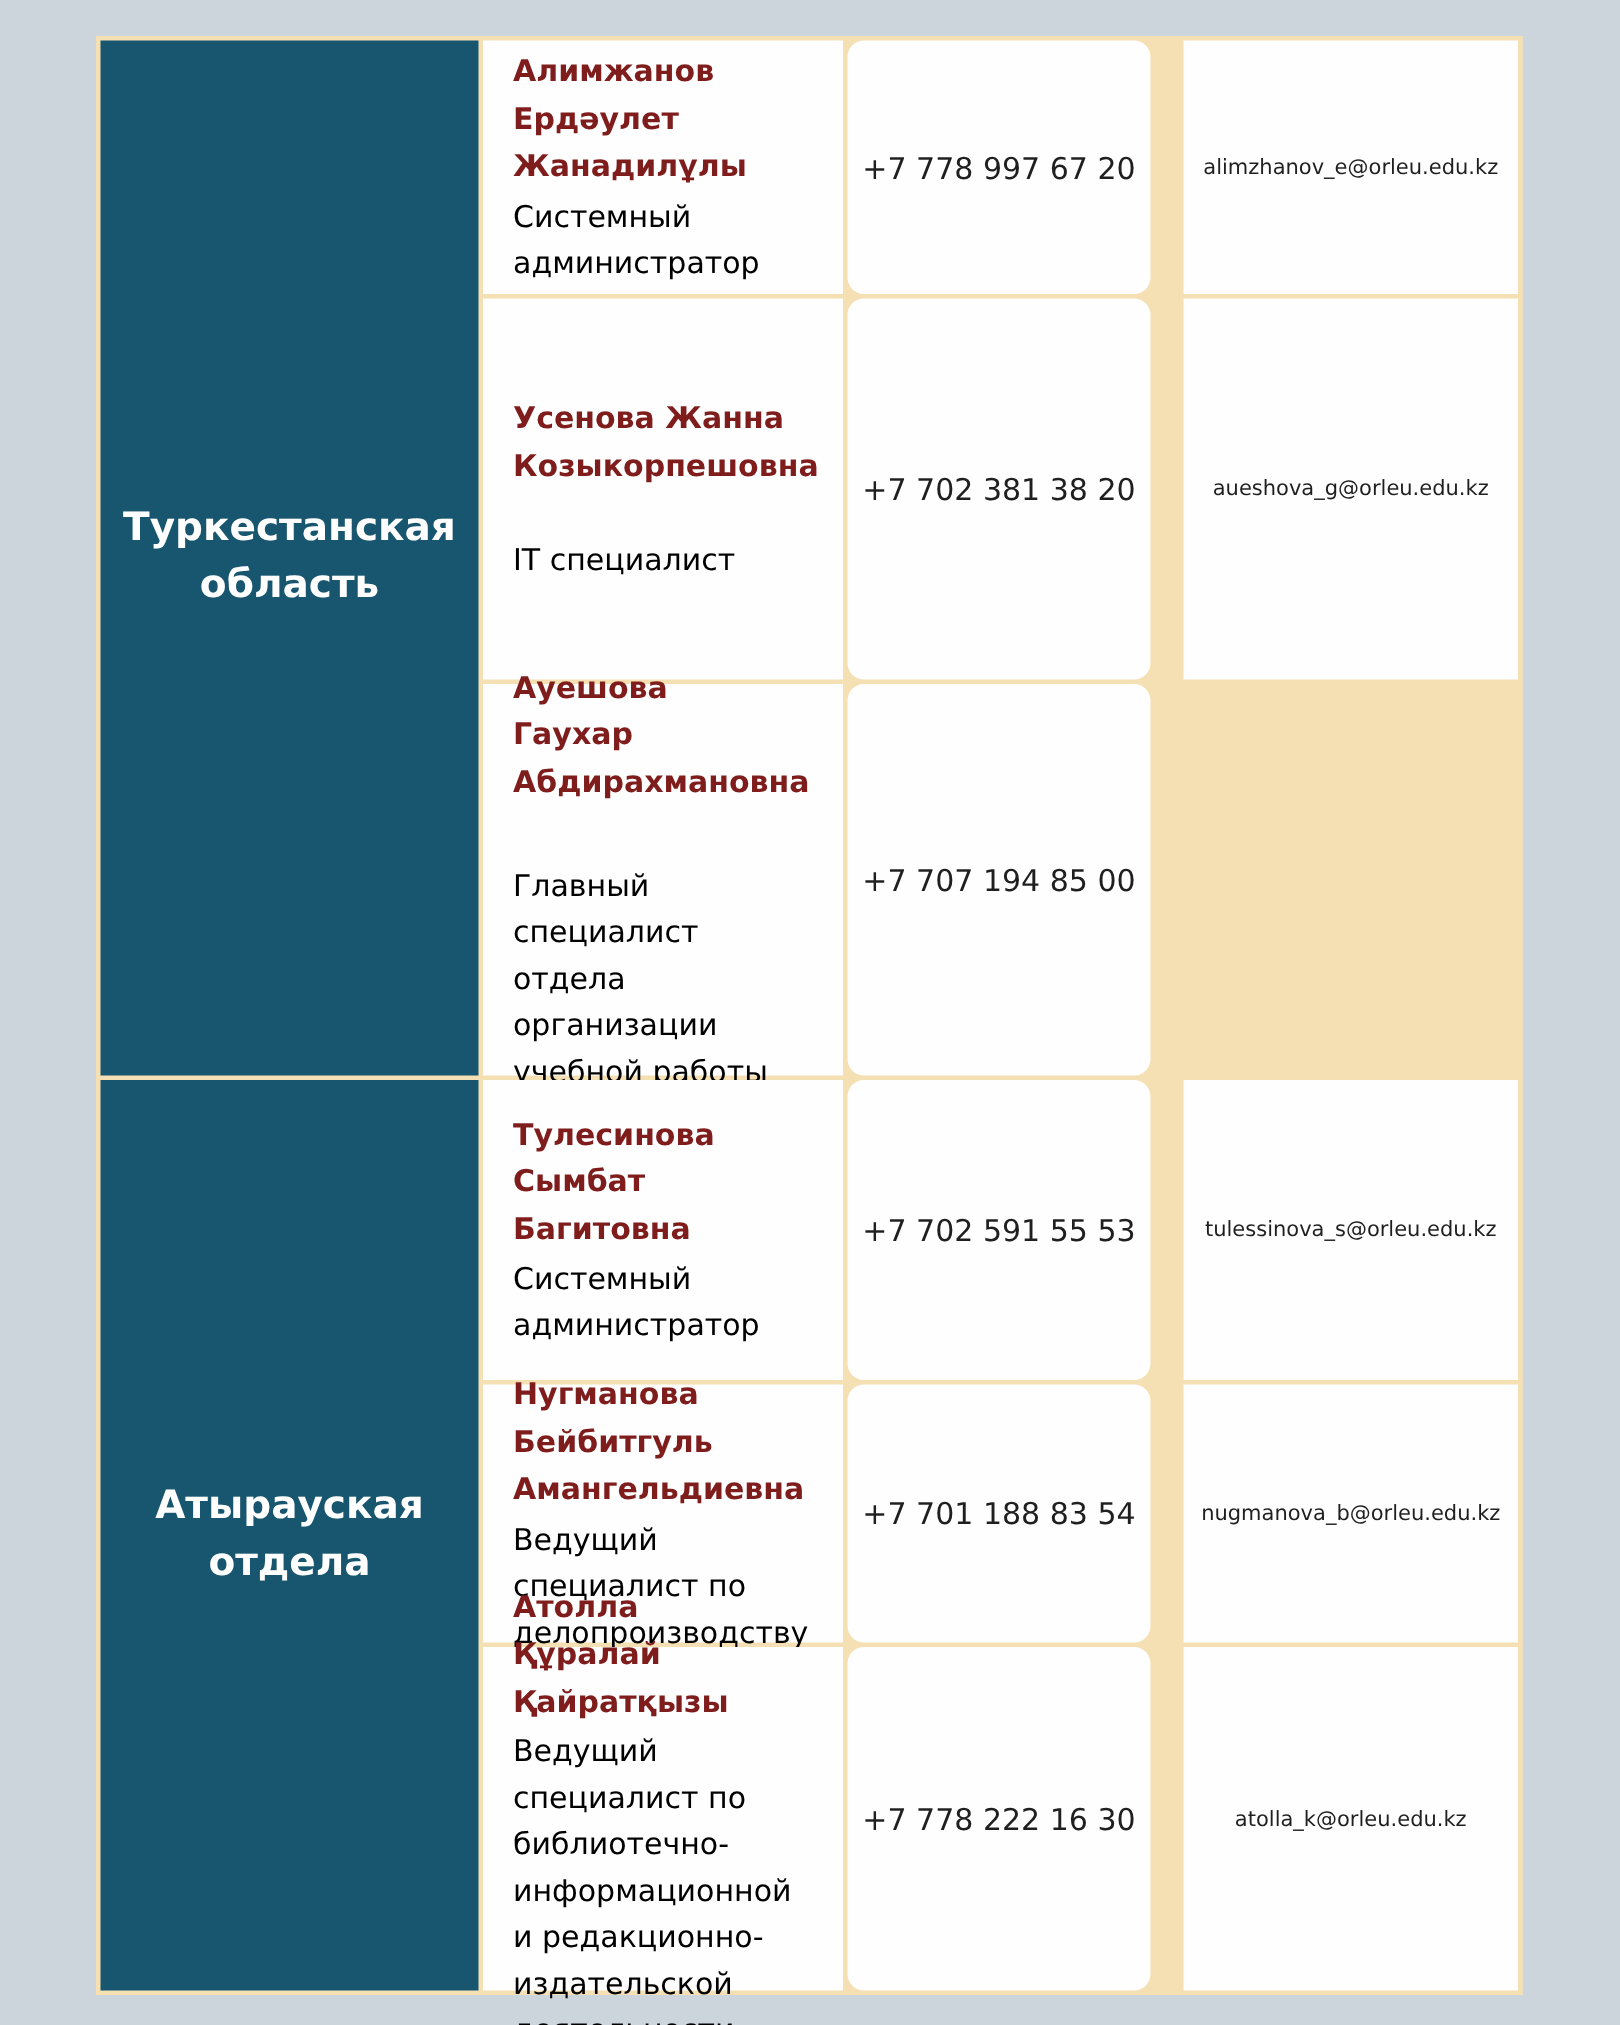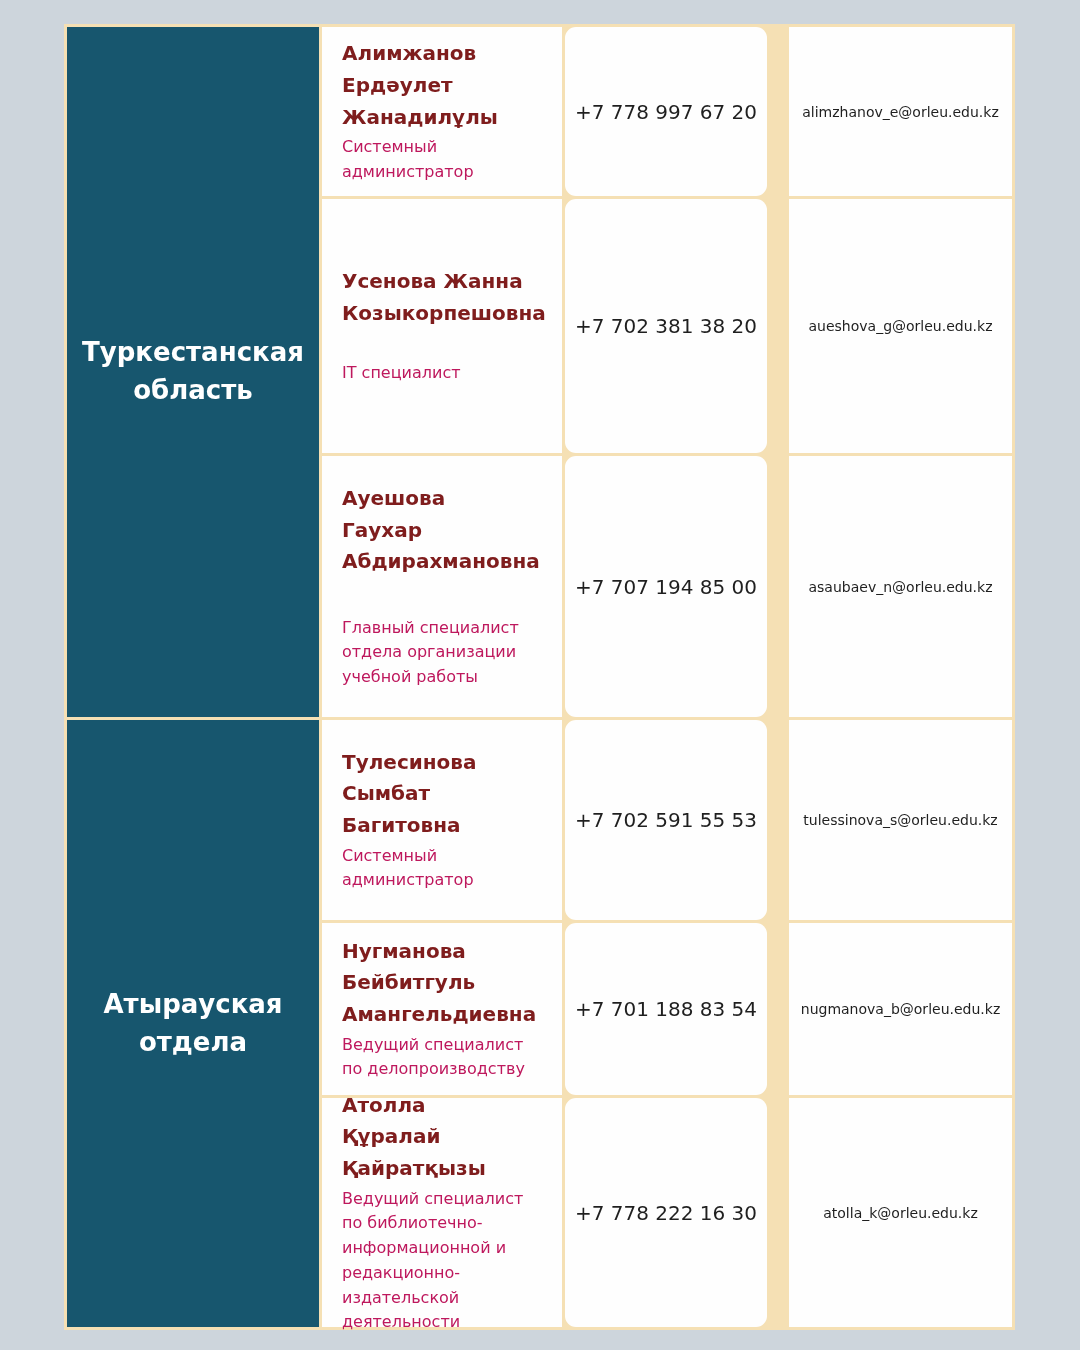--- a/index.html
+++ b/index.html
@@ -50,23 +50,23 @@
     padding: 10px 36px 10px 20px;
     box-sizing: border-box;
   }
   .person-name {
     font-weight: bold;
     font-size: 20px;
     line-height: 1.58;
     color: #7f1d1d;
   }
   .person-role {
-    font-size: 16px;
+    font-size: 20px;
     line-height: 1.55;
-    color: #be185d;
+    color: #000000;
     margin-top: 2px;
   }
   .phone-cell {
     display: flex;
     align-items: center;
     justify-content: center;
     font-size: 20px;
     color: #1f1f1f;
     text-align: center;
     box-sizing: border-box;
@@ -120,23 +120,20 @@
       <span>aueshova_g@orleu.edu.kz</span>
     </div>
 
     <div class="cell name-cell c2 r3">
       <div class="person-name">Ауешова Гаухар Абдирахмановна</div>
       <div class="person-role">Главный специалист отдела организации учебной работы</div>
     </div>
     <div class="cell phone-cell c3 r3">
       <span>+7 707 194 85 00</span>
     </div>
-    <div class="cell email-cell c4 r3">
-      <span>asaubaev_n@orleu.edu.kz</span>
-    </div>
 
     <div class="region-cell region-1">
       <span>Атырауская отдела</span>
     </div>
 
     <div class="cell name-cell c2 r4">
       <div class="person-name">Тулесинова Сымбат Багитовна</div>
       <div class="person-role">Системный администратор</div>
     </div>
     <div class="cell phone-cell c3 r4">

